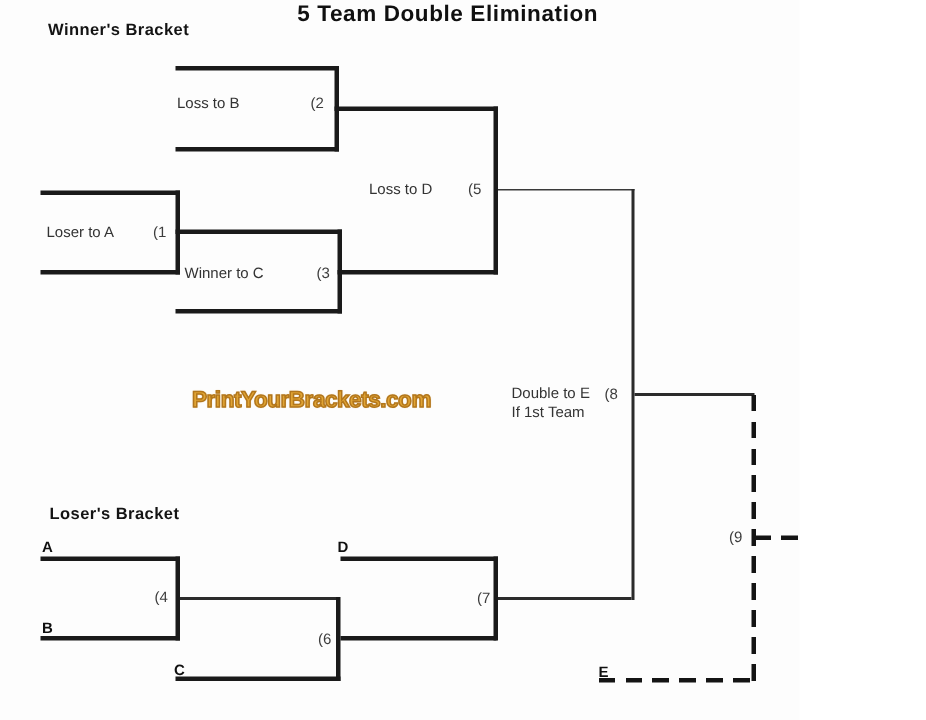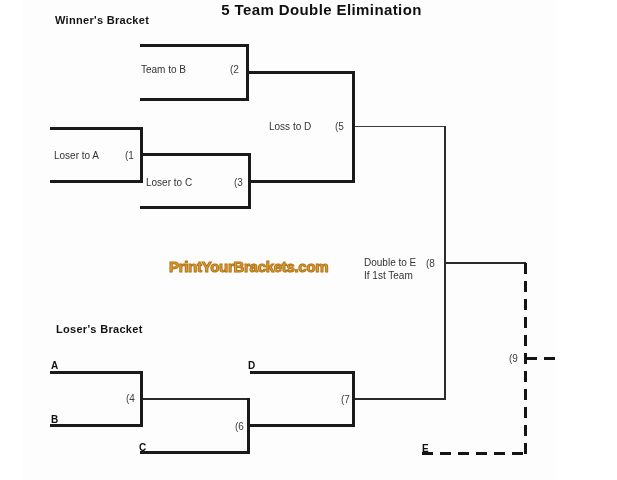--- a/index.html
+++ b/index.html
@@ -1,53 +1,53 @@
 <!DOCTYPE html>
 <html><head>
 <meta charset="utf-8">
 <style>
   html,body{margin:0;padding:0;background:#ffffff;}
   #canvas{
     position:relative;width:533px;height:480px;background:#fdfdfd;
-    font-family:"Liberation Sans","DejaVu Sans",sans-serif;overflow:hidden;margin-left:23px;
+    font-family:"Liberation Sans","DejaVu Sans",sans-serif;overflow:hidden;
   }
   
   .hl{position:absolute;height:3px;background:#1a1a1a;}
   .vl{position:absolute;width:3px;background:#1a1a1a;}
   .hl.thin{height:1px;background:#3a3a3a;}
   .hl.med{height:2px;background:#2b2b2b;}
   .vl.med{width:2px;background:#2b2b2b;}
   .dash-h{position:absolute;height:3px;background:repeating-linear-gradient(to right,#141414 0 11px,transparent 11px 18px);}
   .dash-v{position:absolute;width:3px;background:repeating-linear-gradient(to bottom,#141414 0 11px,transparent 11px 18px);}
   
   .title{position:absolute;left:0;top:1px;width:597px;text-align:center;
          font-size:15px;font-weight:bold;color:#101010;letter-spacing:0.4px;}
   .sec{position:absolute;font-size:11px;font-weight:bold;color:#141414;letter-spacing:0.3px;}
   .lbl{position:absolute;font-size:10px;color:#333333;white-space:nowrap;}
   .num{position:absolute;font-size:10px;color:#3d3d3d;white-space:nowrap;}
   .slot{position:absolute;font-size:10px;font-weight:bold;color:#101010;}
   .winner-lbl{position:absolute;font-size:11px;font-weight:bold;color:#101010;}
   .watermark{
-    position:absolute;left:146px;top:258px;
+    position:absolute;left:128px;top:258px;
     font-size:15px;font-weight:bold;letter-spacing:-0.3px;
     color:#e0a434;
     -webkit-text-stroke:1px #b2761c;
     text-shadow:0 0 1px #c9competent;
     text-shadow:0 0 1px #c98a22;
     white-space:nowrap;
   }
 </style>
 </head>
 <body>
 
 <div id="canvas">
 
   <div class="title">5 Team Double Elimination</div>
   <div class="sec" style="left:32px;top:14px;">Winner's Bracket</div>
-  <div class="sec" style="left:33px;top:323px;">Loser's Bracket</div>
+  <div class="sec" style="left:33px;top:337px;">Loser's Bracket</div>
 
   <div class="watermark">PrintYourBrackets.com</div>
 
   <div class="hl" style="left:117px;top:44px;width:109px;"></div>
   <div class="hl" style="left:117px;top:98px;width:109px;"></div>
   <div class="vl" style="left:223px;top:44px;height:57px;"></div>
   <div class="hl" style="left:223px;top:71px;width:109px;"></div>
 
   <div class="hl" style="left:27px;top:127px;width:93px;"></div>
   <div class="hl" style="left:27px;top:180px;width:93px;"></div>
@@ -74,27 +74,27 @@
   <div class="hl med" style="left:120px;top:398px;width:105px;"></div>
 
   <div class="hl" style="left:117px;top:451px;width:110px;"></div>
   <div class="vl" style="left:224px;top:398px;height:56px;"></div>
   <div class="hl" style="left:227px;top:424px;width:104px;"></div>
 
   <div class="hl" style="left:227px;top:371px;width:105px;"></div>
   <div class="vl" style="left:329px;top:371px;height:56px;"></div>
   <div class="hl med" style="left:332px;top:398px;width:89px;"></div>
 
-  <div class="lbl" style="left:118px;top:64px;">Team to B</div>
+  <div class="lbl" style="left:118px;top:64px;">Loss to B</div>
   <div class="num" style="left:207px;top:64px;">(2</div>
 
   <div class="lbl" style="left:31px;top:150px;text-align:center;">Loser to A</div>
   <div class="num" style="left:102px;top:150px;">(1</div>
 
-  <div class="lbl" style="left:123px;top:177px;">Loser to C</div>
+  <div class="lbl" style="left:123px;top:177px;">Winner to C</div>
   <div class="num" style="left:211px;top:177px;">(3</div>
 
   <div class="lbl" style="left:246px;top:121px;">Loss to D</div>
   <div class="num" style="left:312px;top:121px;">(5</div>
 
   <div class="lbl" style="left:341px;top:257px;">Double to E</div>
   <div class="lbl" style="left:341px;top:270px;">If 1st Team</div>
   <div class="num" style="left:403px;top:258px;">(8</div>
 
   <div class="num" style="left:486px;top:353px;">(9</div>

